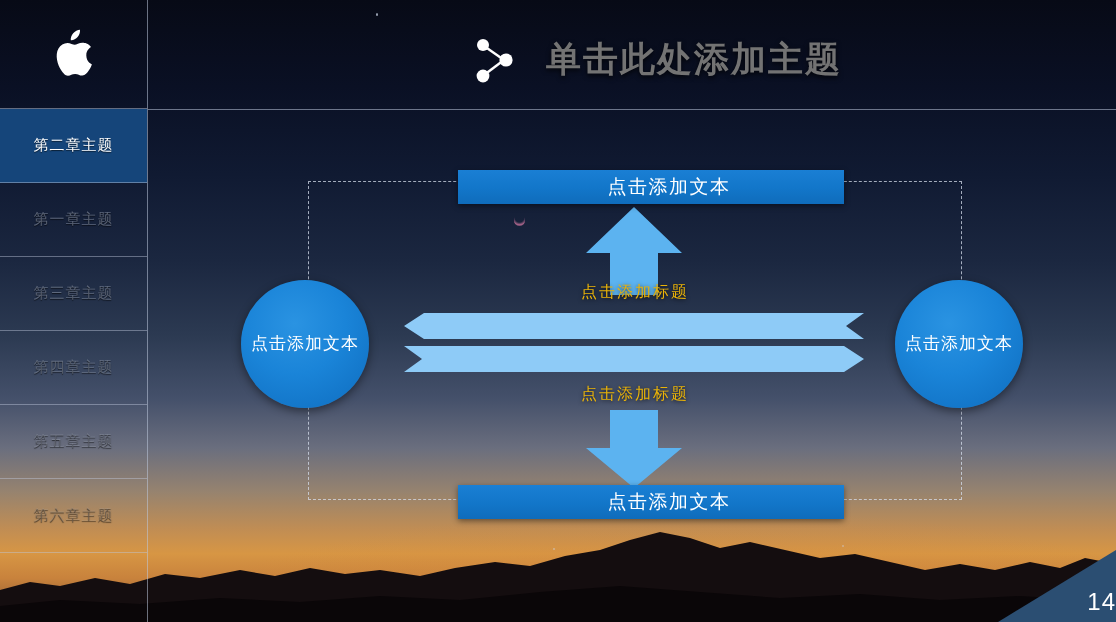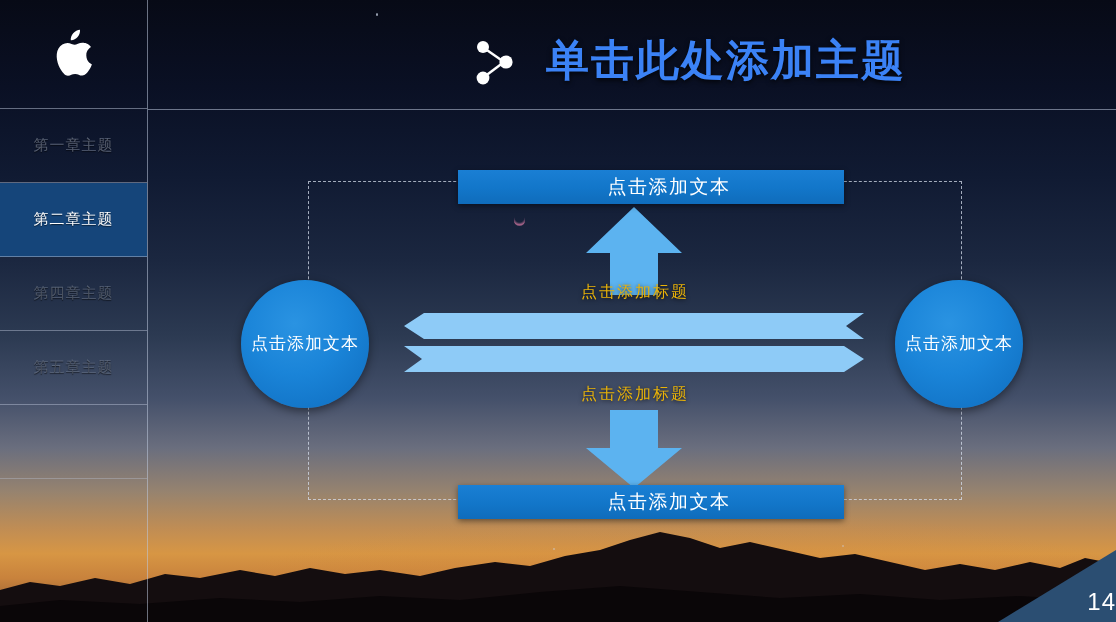--- a/index.html
+++ b/index.html
@@ -131,23 +131,23 @@
     background: rgba(190,200,220,0.55);
   }
   .header-inner {
     position: absolute;
     left: 322px; top: 32px;
     display: flex;
     align-items: center;
     gap: 22px;
   }
   .title-text {
-    font-size: 43px;
+    font-size: 35px;
     font-weight: bold;
-    color: #3b82f6;
+    color: #737373;
     letter-spacing: 2px;
     white-space: nowrap;
     text-shadow: 0 2px 5px rgba(0,0,0,0.8);
   }
 
   
   .dashed-frame {
     position: absolute;
     left: 308px; top: 181px;
     width: 654px; height: 319px;
@@ -252,31 +252,37 @@
         <path fill="#ffffff" d="M24.6,8.1c1.6-2,2.7-4.7,2.4-7.4c-2.3,0.1-5.2,1.6-6.8,3.5c-1.5,1.7-2.8,4.5-2.4,7.1
                  C20.3,11.5,22.9,10.1,24.6,8.1z"></path>
         <path fill="#ffffff" d="M33.3,26.4c-0.1-5.5,4.5-8.1,4.7-8.3c-2.6-3.8-6.6-4.3-8-4.3c-3.4-0.3-6.6,2-8.3,2
                  c-1.7,0-4.4-1.9-7.2-1.9c-3.7,0.1-7.1,2.2-9,5.5c-3.8,6.6-1,16.4,2.7,21.8c1.8,2.6,4,5.6,6.8,5.5
                  c2.7-0.1,3.8-1.8,7.1-1.8c3.3,0,4.3,1.8,7.2,1.7c3-0.1,4.8-2.7,6.6-5.3c2.1-3,3-5.9,3-6.1
                  C38.8,35.2,33.4,33.1,33.3,26.4z"></path>
       </svg>
     </div>
 
     <div class="sidebar-list">
+      <div class="sb-item active">
+        <span>第二章主题</span>
+      </div>
       <div class="sb-item dim1">
         <span>第一章主题</span>
       </div>
-      <div class="sb-item active">
-        <span>第二章主题</span>
+      <div class="sb-item dim2">
+        <span>第三章主题</span>
       </div>
       <div class="sb-item dim3">
         <span>第四章主题</span>
       </div>
       <div class="sb-item dim4">
         <span>第五章主题</span>
+      </div>
+      <div class="sb-item dim5">
+        <span>第六章主题</span>
       </div>
       <div class="sb-item spacer"></div>
     </div>
   </div>
 
   <div class="header">
     <div class="header-inner">
       <svg width="54" height="54" viewBox="0 0 54 54">
         <line x1="14" y1="14" x2="34" y2="28" stroke="#ffffff" stroke-width="2.4"></line>
         <line x1="14" y1="43" x2="34" y2="28" stroke="#ffffff" stroke-width="2.4"></line>

